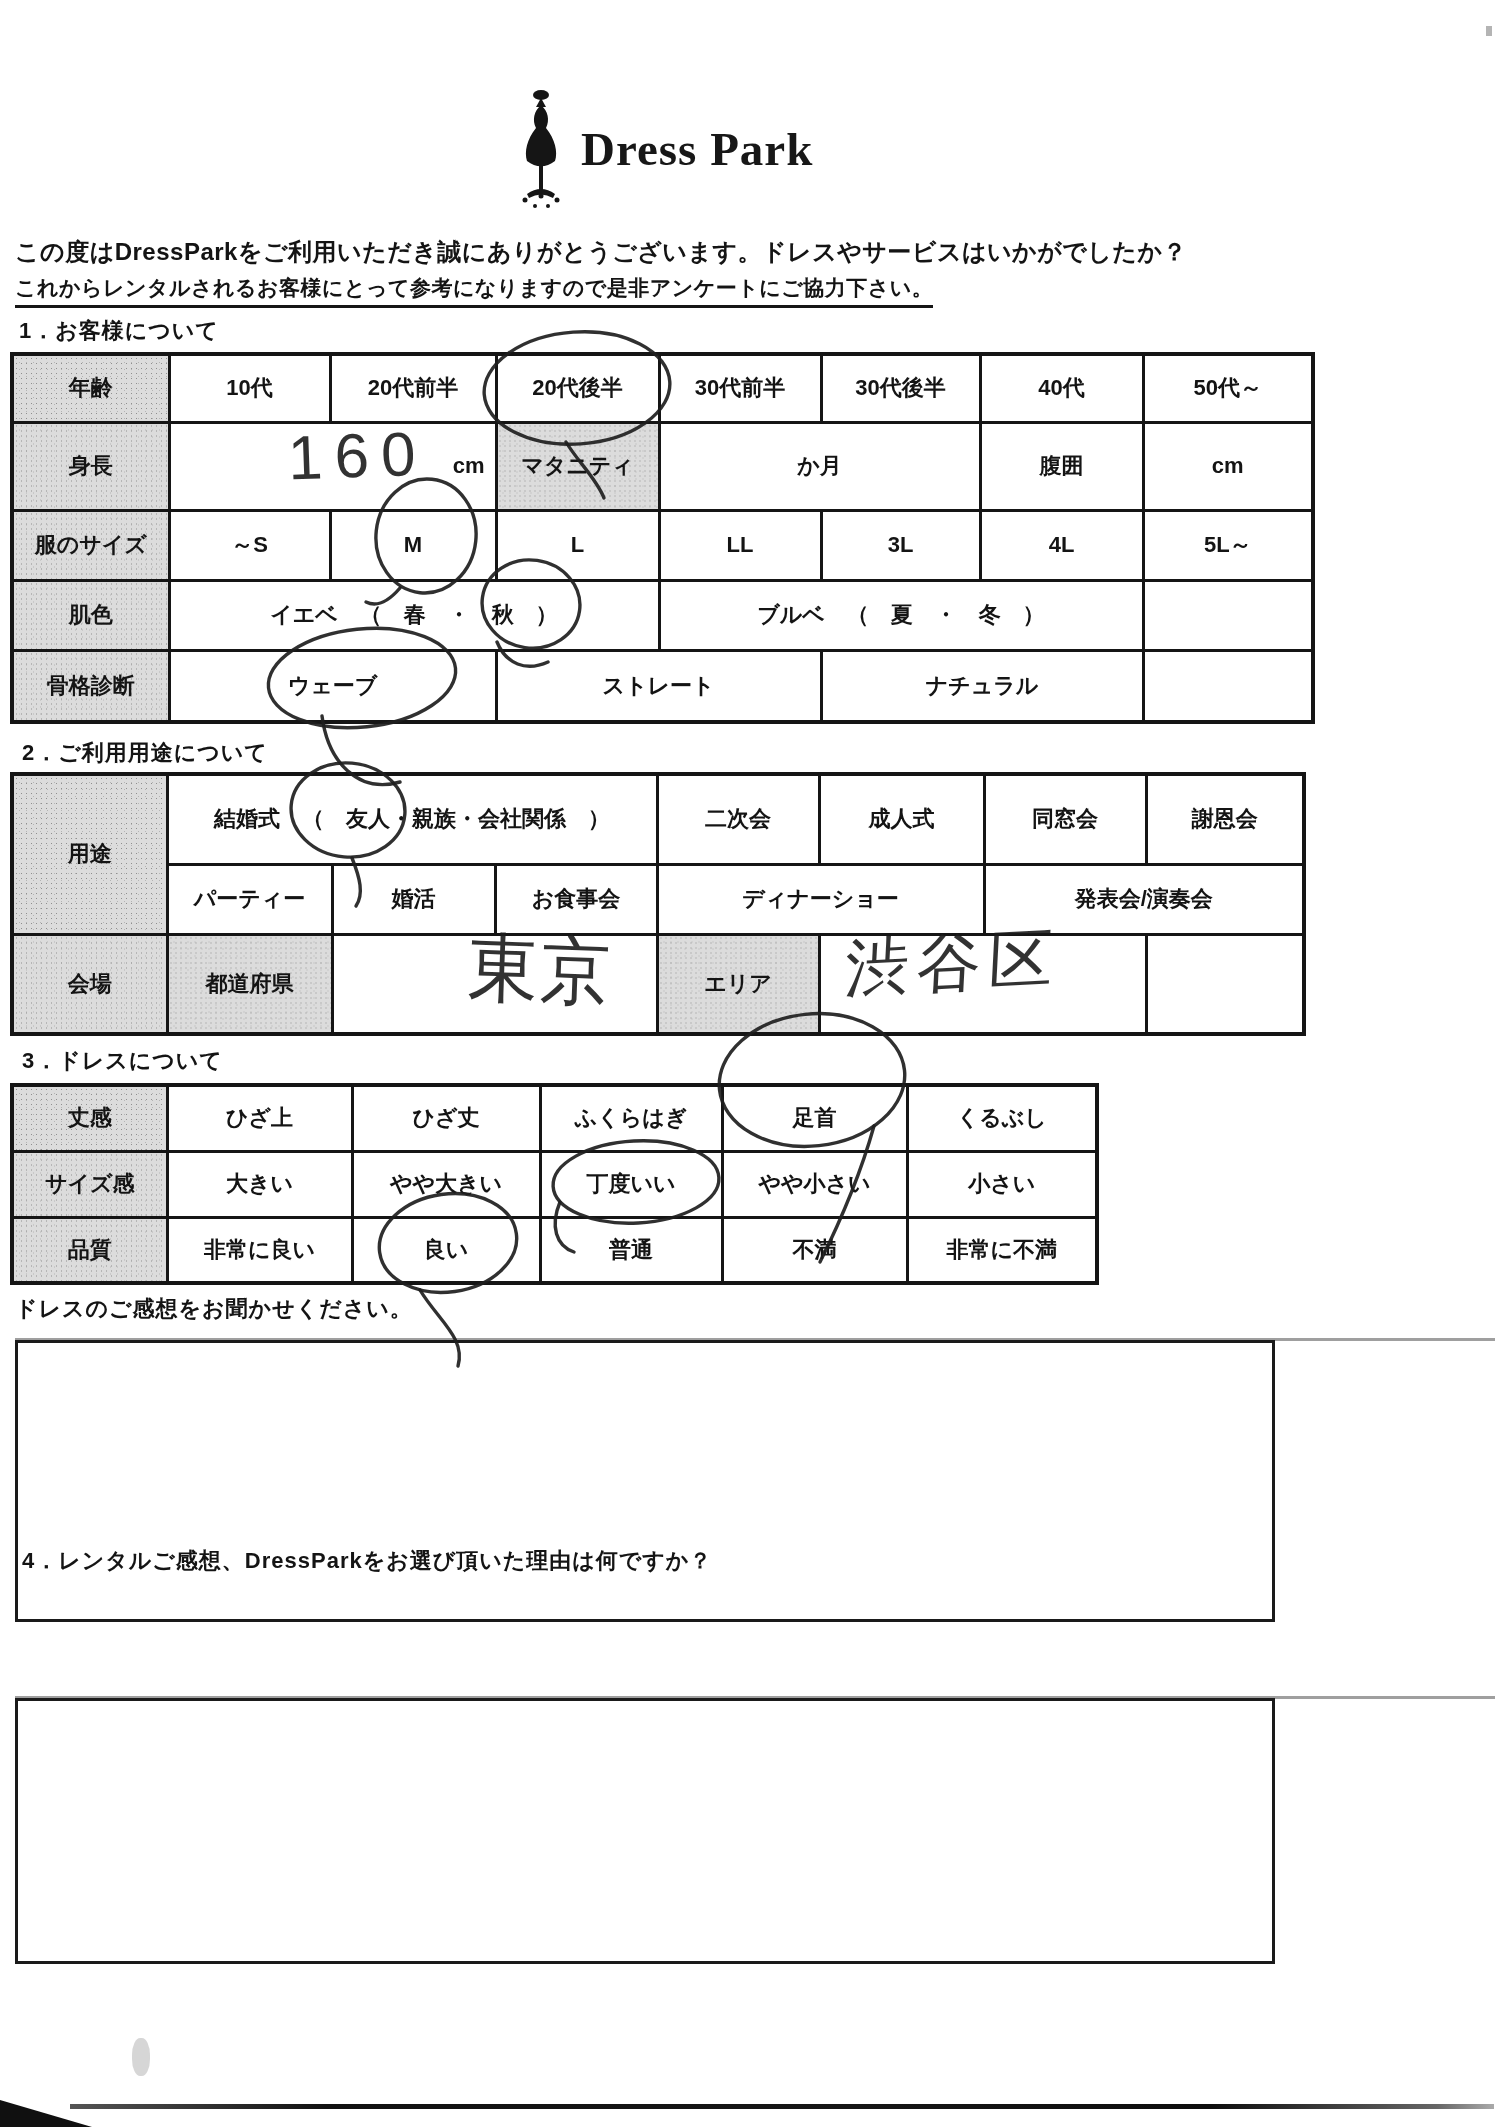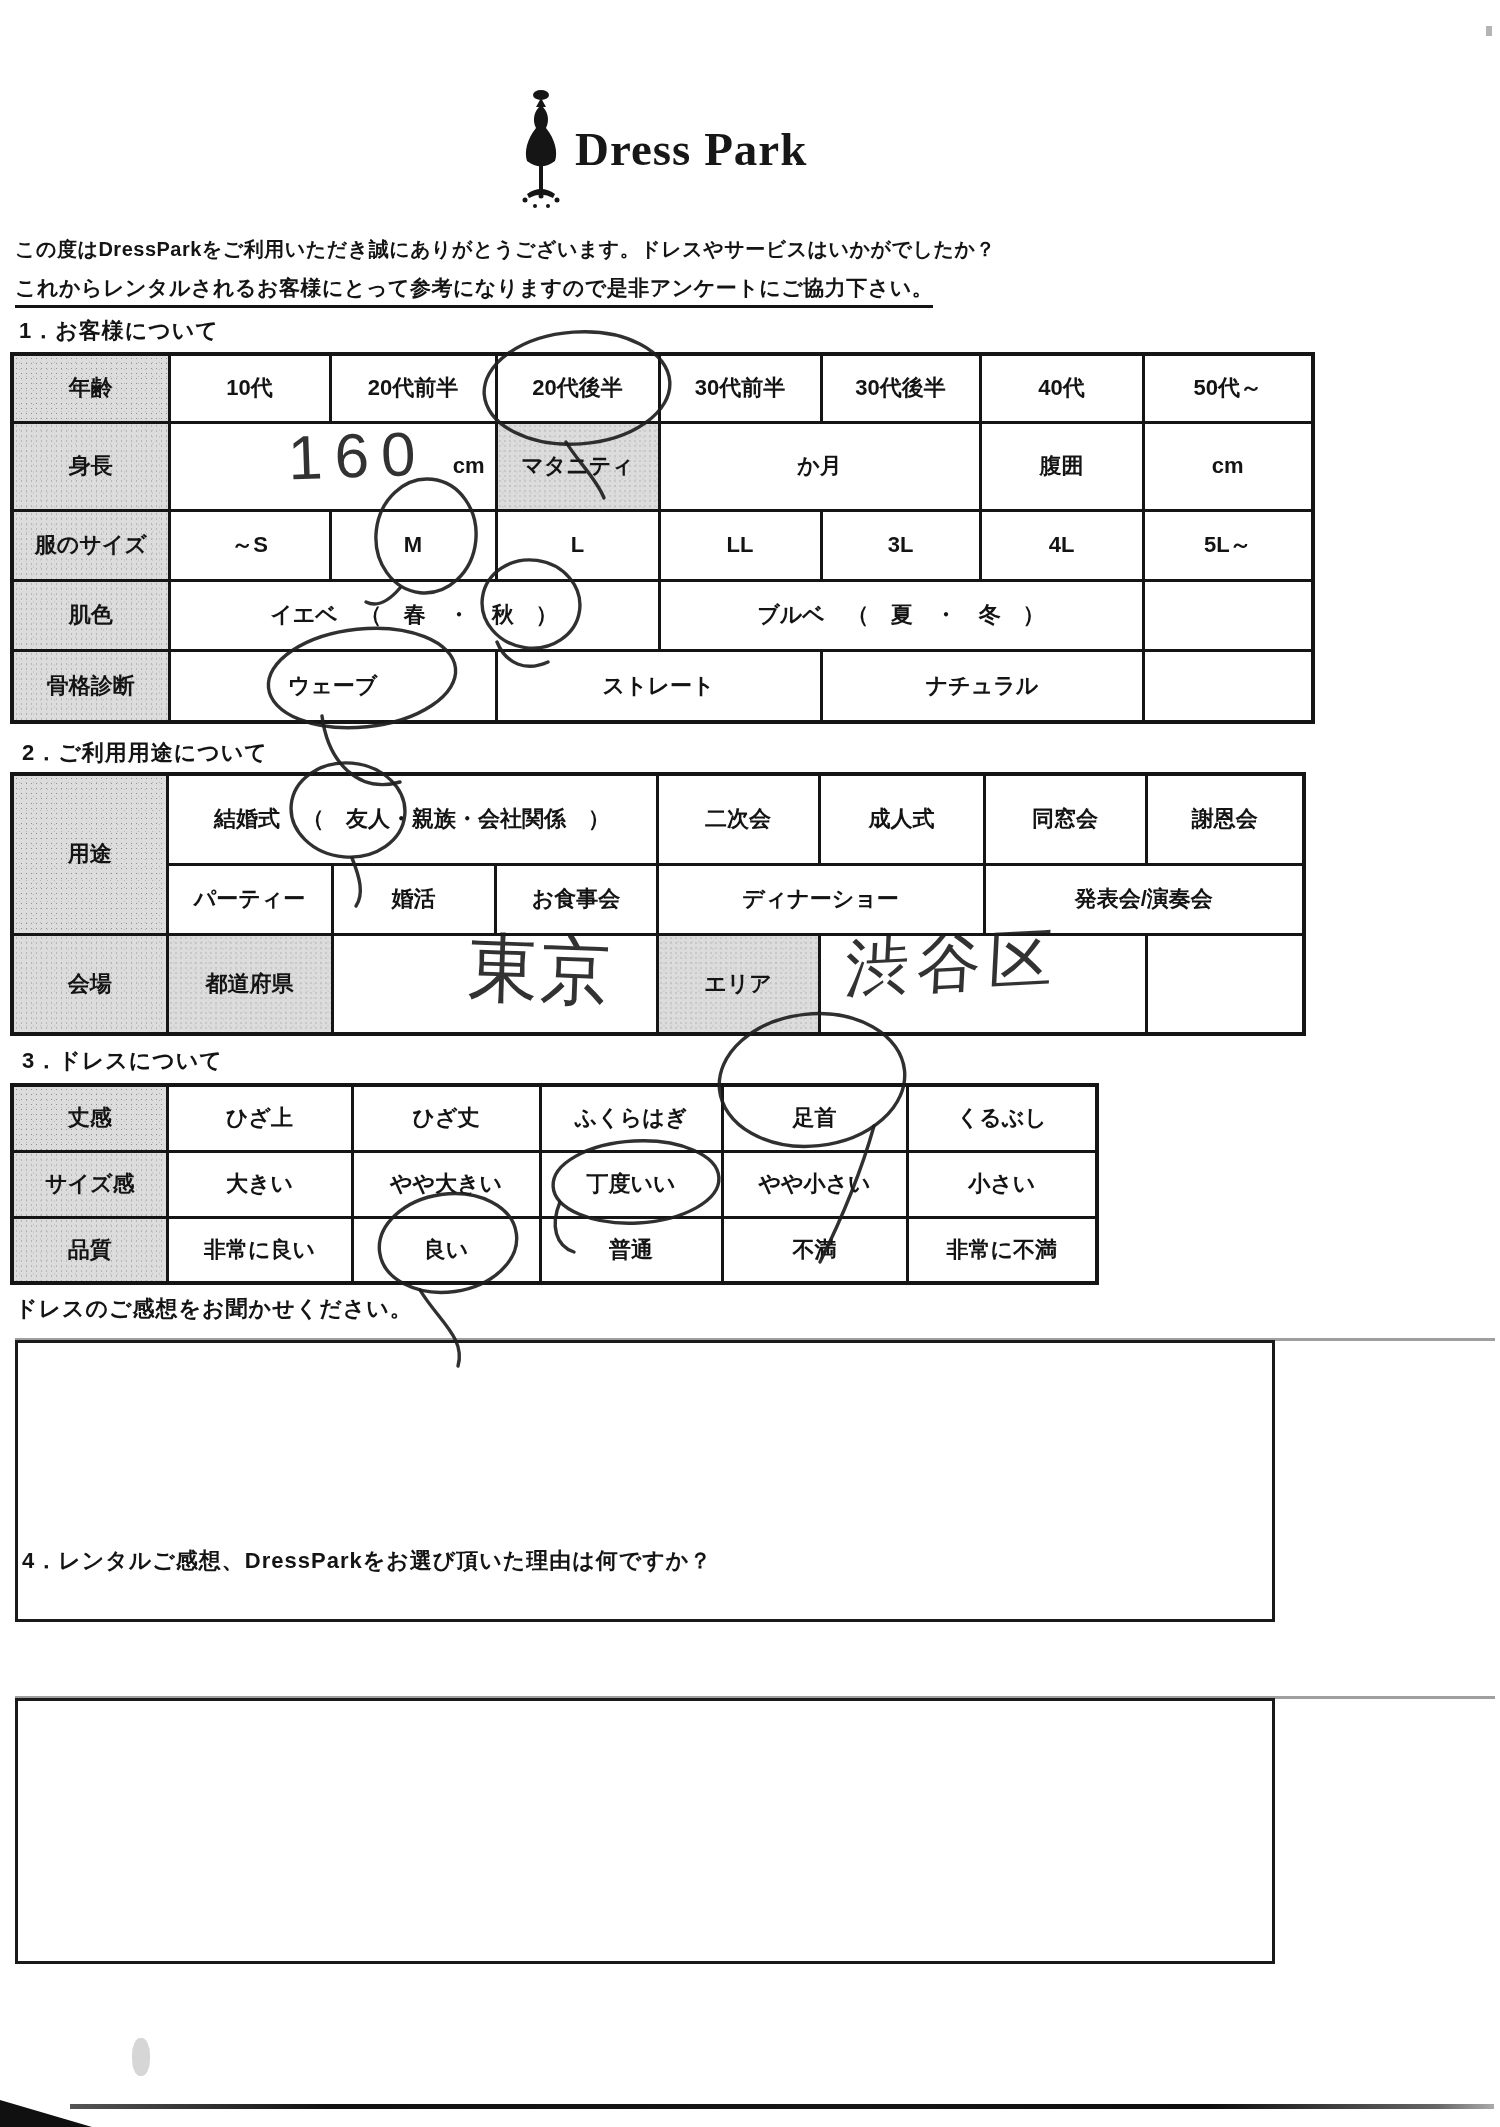--- a/index.html
+++ b/index.html
@@ -3,28 +3,28 @@
 <meta charset="utf-8">
 <style>
   html,body{margin:0;padding:0;background:#e9e9e9;}
   .page{
     position:relative; width:1500px; height:2127px; margin:0 auto;
     background:#ffffff; overflow:hidden;
     font-family:"Liberation Sans","DejaVu Sans",sans-serif;
     color:#141414;
   }
   
-  .logo{position:absolute; left:515px; top:88px; display:flex; align-items:center; gap:8px;}
+  .logo{position:absolute; left:515px; top:88px; display:flex; align-items:center; gap:14px;}
   .logo svg{display:block;}
   .logo-text{
     font-family:"Liberation Serif","DejaVu Serif",serif;
     font-size:47px; font-weight:700; letter-spacing:1px; color:#171717;
   }
   
-  .intro1{position:absolute; left:15px; top:236px; font-size:20px; font-weight:600; letter-spacing:.5px;}
+  .intro1{position:absolute; left:15px; top:236px; font-size:24px; font-weight:600; letter-spacing:.5px;}
   .intro2{position:absolute; left:15px; top:274px; font-size:21px; font-weight:700; letter-spacing:.5px;
           border-bottom:3px solid #151515; padding-bottom:3px;}
   .sec-heading{position:absolute; font-size:22px; font-weight:700; letter-spacing:1px;}
   
   table.form{position:absolute; border-collapse:collapse; table-layout:fixed; border:4px solid #151515;}
   table.form td{
     border:3px solid #151515; text-align:center; vertical-align:middle;
     font-size:22px; font-weight:700; padding:0; overflow:visible; color:#141414;
   }
   td.shade{

